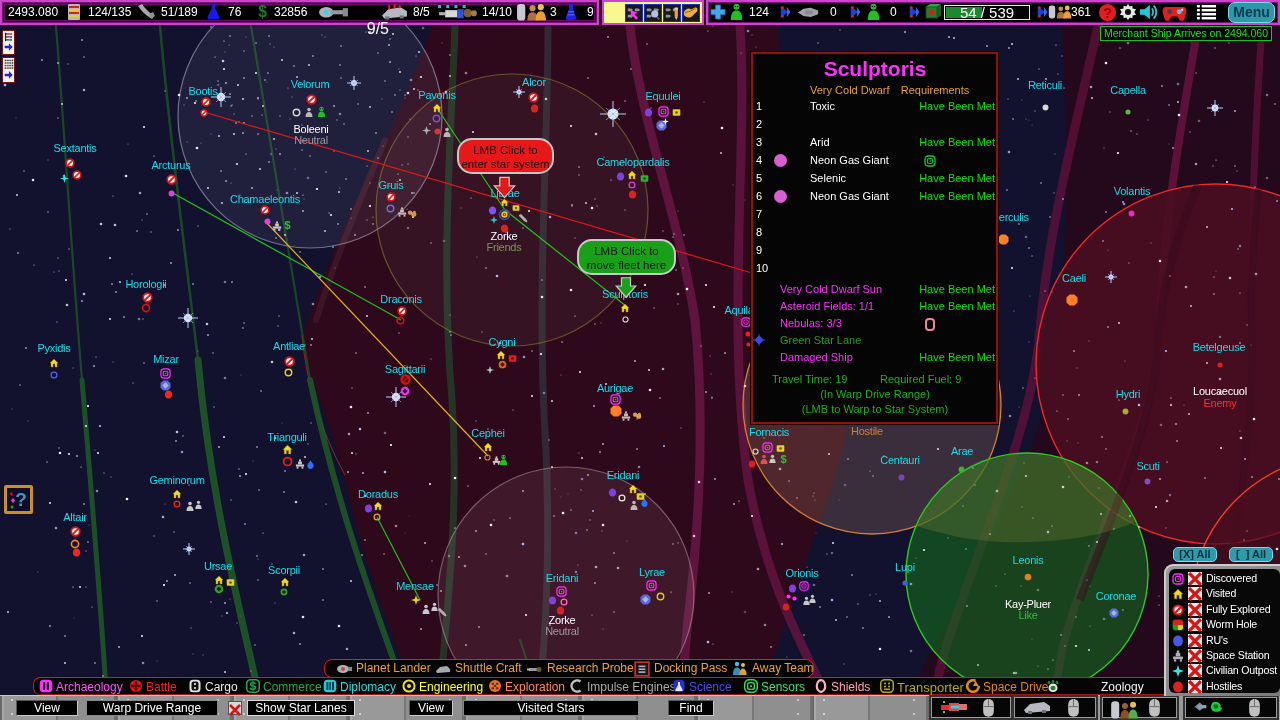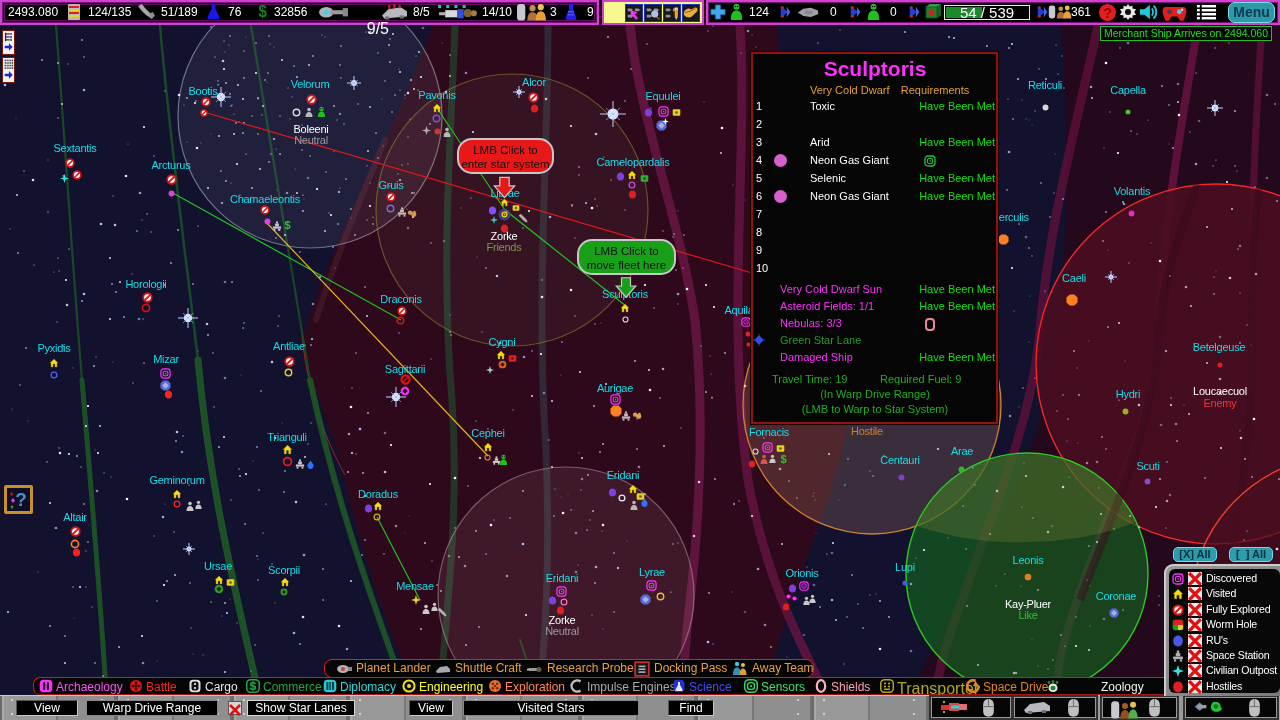--- a/index.html
+++ b/index.html
@@ -2032,21 +2032,21 @@
     <div style="position:absolute;left:880px;top:679px;width:14px;height:14px"><svg viewBox="0 0 14 14">
         <rect x="0.7" y="0.7" width="12.6" height="12.6" rx="4" fill="none" stroke="#b0a818" stroke-width="1.5"></rect>
         <g fill="#b0a818">
           <circle cx="5" cy="4.5" r="1.1"></circle>
           <circle cx="9" cy="4.5" r="1.1"></circle>
           <circle cx="5" cy="7.5" r="1.1"></circle>
           <circle cx="9" cy="7.5" r="1.1"></circle>
           <rect x="4" y="9.5" width="6" height="1.6"></rect>
         </g>
       </svg></div>
-    <div style="position:absolute;left:897px;top:680px;color:#b0a818;font-size:16px;white-space:nowrap">Transporter</div>
+    <div style="position:absolute;left:897px;top:680px;color:#b0a818;font-size:13px;white-space:nowrap">Transporter</div>
     <div style="position:absolute;left:966px;top:679px;width:14px;height:14px"><svg viewBox="0 0 14 14">
         <path d="M9.5,1.8 A5.8,5.8 0 1 0 12.8,7" fill="none" stroke="#e08818" stroke-width="2.6"></path>
         <path d="M9.5,1.8 L12.8,7 L7,7 Z" fill="#e08818"></path>
       </svg></div>
     <div style="position:absolute;left:983px;top:680px;color:#e08818;font-size:12px;white-space:nowrap">Space Drive</div>
     <div style="position:absolute;left:1046px;top:679px;width:14px;height:14px"><svg viewBox="0 0 14 14">
         <path d="M7,4.5 C9.5,4.5 11.5,6.5 11.5,9 C11.5,11.5 9.5,13 7,13 C4.5,13 2.5,11.5 2.5,9 C2.5,6.5 4.5,4.5 7,4.5 Z" fill="#e8e8e8"></path>
         <g fill="#208030">
           <ellipse cx="3" cy="3.6" rx="1.4" ry="1.8"></ellipse>
           <ellipse cx="7" cy="2.6" rx="1.4" ry="1.8"></ellipse>

